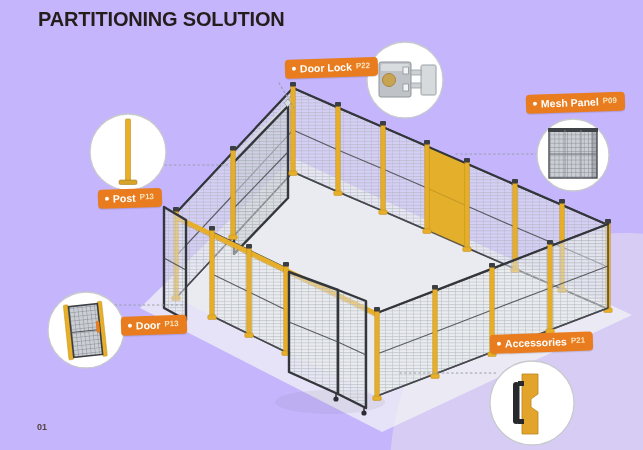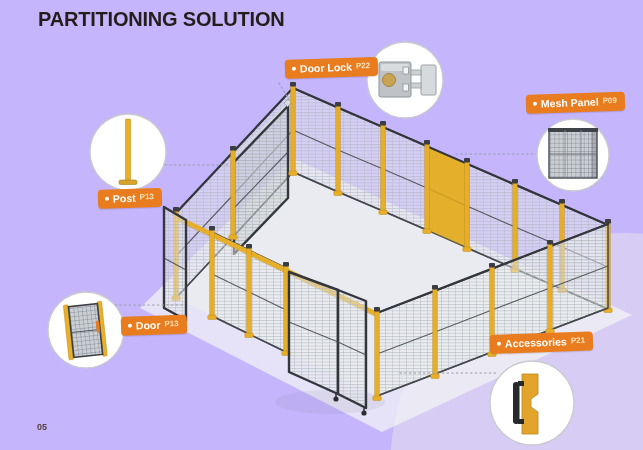--- a/index.html
+++ b/index.html
@@ -269,14 +269,14 @@
     <span class="lbl">Door</span>
     <span class="ref">P13</span>
   </div>
 
   <div class="callout-label" style="left:490px;top:335px">
     <span class="dot"></span>
     <span class="lbl">Accessories</span>
     <span class="ref">P21</span>
   </div>
 
-  <div class="page-num">05</div>
+  <div class="page-num">01</div>
 </div>
 
 </body></html>

